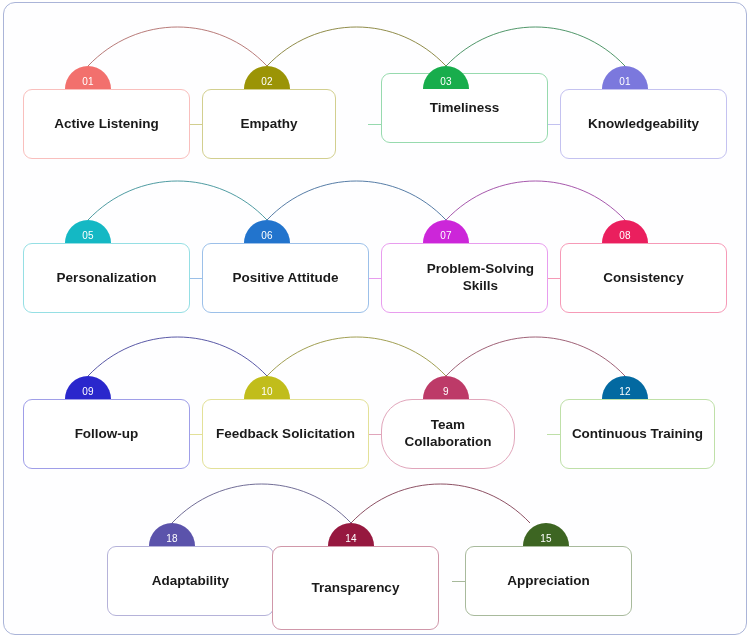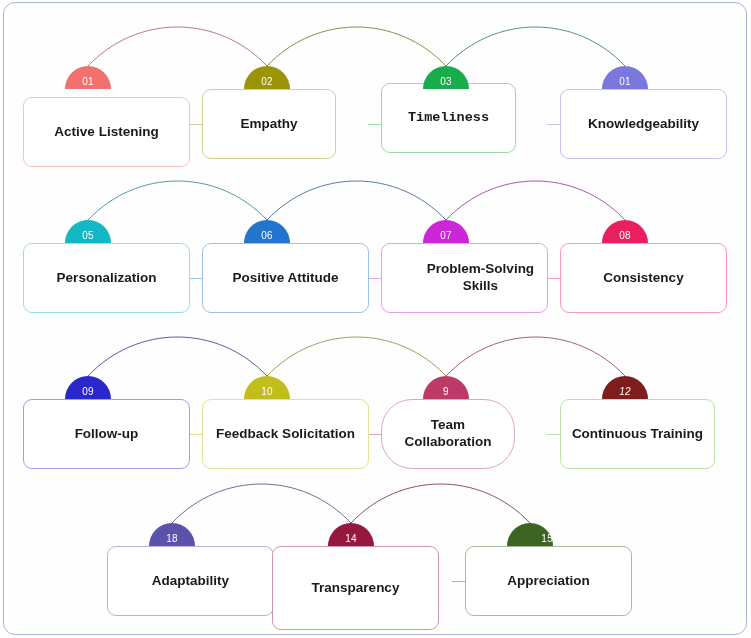--- a/index.html
+++ b/index.html
@@ -77,35 +77,35 @@
         <path d="M 84 217 C 133.225 165, 213.775 165, 263 217" fill="none" stroke="rgb(49,139,146)" stroke-width="1" opacity="0.85"></path>
         <path d="M 263 217 C 312.225 165, 392.775 165, 442 217" fill="none" stroke="rgb(57,102,151)" stroke-width="1" opacity="0.85"></path>
         <path d="M 442 217 C 491.225 165, 571.775 165, 621 217" fill="none" stroke="rgb(150,59,158)" stroke-width="1" opacity="0.85"></path>
         <path d="M 84 373 C 133.225 321, 213.775 321, 263 373" fill="none" stroke="rgb(61,60,150)" stroke-width="1" opacity="0.85"></path>
         <path d="M 263 373 C 312.225 321, 392.775 321, 442 373" fill="none" stroke="rgb(144,142,53)" stroke-width="1" opacity="0.85"></path>
         <path d="M 442 373 C 491.225 321, 571.775 321, 621 373" fill="none" stroke="rgb(142,70,95)" stroke-width="1" opacity="0.85"></path>
         <path d="M 168 520 C 217.225 468, 297.775 468, 347 520" fill="none" stroke="rgb(88,84,132)" stroke-width="1" opacity="0.85"></path>
         <path d="M 347 520 C 396.225 468, 476.775 468, 526 520" fill="none" stroke="rgb(121,51,73)" stroke-width="1" opacity="0.85"></path>
       </svg>
     <div id="cards">
-        <div class="card" style="left: 19px; top: 94px; width: 167px; height: 70px; border-color: rgb(249, 191, 189); border-width: 1px; border-style: solid; opacity: 1; box-shadow: rgba(255, 255, 255, 0.4) 0px 0px 0px 0.5px inset; padding-left: 8px;">
+        <div class="card" style="left: 19px; top: 86px; width: 167px; height: 70px; border-color: rgb(249, 191, 189); border-width: 1px; border-style: solid; opacity: 1; box-shadow: rgba(255, 255, 255, 0.4) 0px 0px 0px 0.5px inset; padding-left: 8px;">
           <span>Active Listening</span>
         </div>
         <div class="badge" style="left: 61px; top: 63px; background: rgb(242, 112, 109);">
           <b>01</b>
         </div>
         <div class="connector" style="left: 185px; top: 121px; width: 14px; background: rgb(155, 148, 6); opacity: 0.45;"></div>
         <div class="card" style="left: 198px; top: 86px; width: 134px; height: 70px; border-color: rgb(210, 207, 143); border-width: 1px; border-style: solid; opacity: 1; box-shadow: rgba(255, 255, 255, 0.4) 0px 0px 0px 0.5px inset;">
           <span>Empathy</span>
         </div>
         <div class="badge" style="left: 240px; top: 63px; background: rgb(155, 148, 6);">
           <b>02</b>
         </div>
         <div class="connector" style="left: 364px; top: 121px; width: 14px; background: rgb(24, 173, 76); opacity: 0.45;"></div>
-        <div class="card" style="left: 377px; top: 80px; width: 135px; height: 70px; border-color: rgb(151, 218, 174); border-width: 1px; border-style: solid; opacity: 1; box-shadow: rgba(255, 255, 255, 0.4) 0px 0px 0px 0.5px inset; font-family: Liberation Mono, monospace;">
+        <div class="card" style="left: 377px; top: 70px; width: 167px; height: 70px; border-color: rgb(151, 218, 174); border-width: 1px; border-style: solid; opacity: 1; box-shadow: rgba(255, 255, 255, 0.4) 0px 0px 0px 0.5px inset;">
           <span>Timeliness</span>
         </div>
         <div class="badge" style="left: 419px; top: 63px; background: rgb(24, 173, 76);">
           <b>03</b>
         </div>
         <div class="connector" style="left: 543px; top: 121px; width: 14px; background: rgb(123, 120, 221); opacity: 0.45;"></div>
         <div class="card" style="left: 556px; top: 86px; width: 167px; height: 70px; border-color: rgb(196, 194, 240); border-width: 1px; border-style: solid; opacity: 1; box-shadow: rgba(255, 255, 255, 0.4) 0px 0px 0px 0.5px inset;">
           <span>Knowledgeability</span>
         </div>
         <div class="badge" style="left: 598px; top: 63px; background: rgb(123, 120, 221);">
@@ -155,38 +155,38 @@
         <div class="card" style="left: 377px; top: 396px; width: 134px; height: 70px; border-color: rgb(225, 166, 187); border-width: 1px; border-style: solid; opacity: 1; box-shadow: rgba(255, 255, 255, 0.4) 0px 0px 0px 0.5px inset; border-radius: 31px;">
           <span>Team Collaboration</span>
         </div>
         <div class="badge" style="left: 419px; top: 373px; background: rgb(189, 58, 104);">
           <b>9</b>
         </div>
         <div class="connector" style="left: 543px; top: 431px; width: 14px; background: rgb(113, 187, 62); opacity: 0.45;"></div>
         <div class="card" style="left: 556px; top: 396px; width: 155px; height: 70px; border-color: rgb(191, 224, 168); border-width: 1px; border-style: solid; opacity: 1; box-shadow: rgba(255, 255, 255, 0.4) 0px 0px 0px 0.5px inset;">
           <span>Continuous Training</span>
         </div>
-        <div class="badge" style="left: 598px; top: 373px; background: #7f1d1d; font-style: italic;">
+        <div class="badge" style="left: 598px; top: 373px; background: #0369a1;">
           <b>12</b>
         </div>
         <div class="card" style="left: 103px; top: 543px; width: 167px; height: 70px; border-color: rgb(181, 178, 217); border-width: 1px; border-style: solid; opacity: 1; box-shadow: rgba(255, 255, 255, 0.4) 0px 0px 0px 0.5px inset;">
           <span>Adaptability</span>
         </div>
         <div class="badge" style="left: 145px; top: 520px; background: rgb(91, 83, 171);">
           <b>18</b>
         </div>
         <div class="connector" style="left: 269px; top: 578px; width: 14px; background: rgb(150, 24, 63); opacity: 0.45;"></div>
         <div class="card" style="left: 268px; top: 543px; width: 167px; height: 84px; border-color: rgb(208, 151, 169); border-width: 1px; border-style: solid; opacity: 1; box-shadow: rgba(255, 255, 255, 0.4) 0px 0px 0px 0.5px inset;">
           <span>Transparency</span>
         </div>
         <div class="badge" style="left: 324px; top: 520px; background: rgb(150, 24, 63);">
           <b>14</b>
         </div>
         <div class="connector" style="left: 448px; top: 578px; width: 14px; background: rgb(61, 101, 34); opacity: 0.45;"></div>
         <div class="card" style="left: 461px; top: 543px; width: 167px; height: 70px; border-color: rgb(168, 186, 156); border-width: 1px; border-style: solid; opacity: 1; box-shadow: rgba(255, 255, 255, 0.4) 0px 0px 0px 0.5px inset;">
           <span>Appreciation</span>
         </div>
-        <div class="badge" style="left: 503px; top: 520px; background: rgb(61, 101, 34); justify-content: flex-end;">
+        <div class="badge" style="left: 519px; top: 520px; background: rgb(61, 101, 34);">
           <b>15</b>
         </div>
       </div>
   </div>
 </div>
 
 </body></html>

